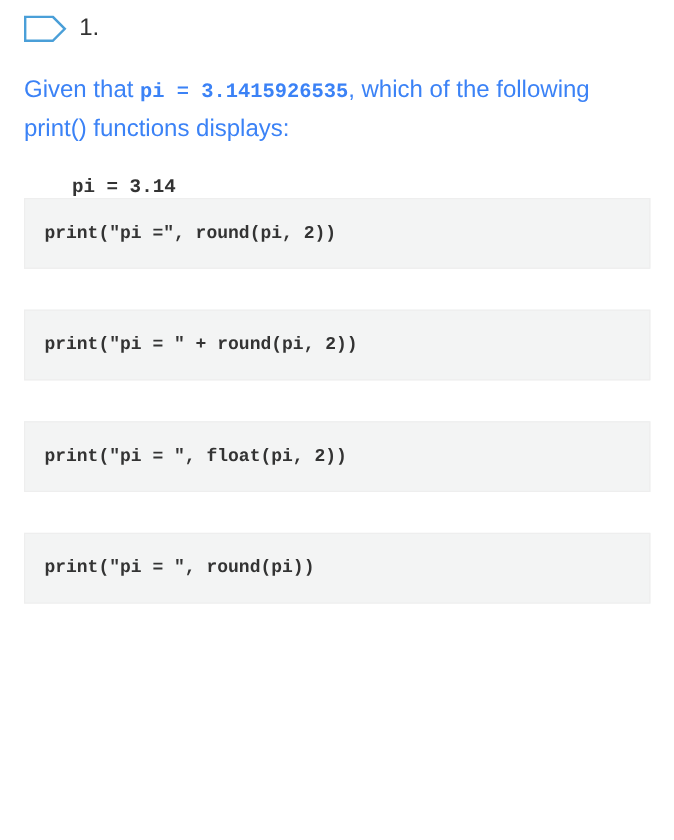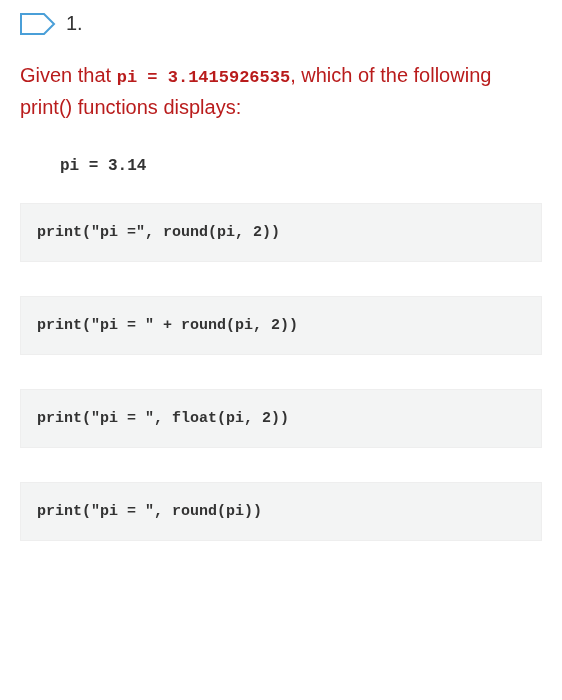--- a/index.html
+++ b/index.html
@@ -31,34 +31,33 @@
       height: 100%;
     }
     .question-number {
       font-size: 20px;
       font-weight: 400;
       color: #333;
     }
     .question-text {
       font-size: 20px;
       line-height: 1.6;
-      color: #b91c1c;
-      margin-bottom: 34px;
+      color: #3b82f6;
+      margin-bottom: 24px;
     }
     .code-inline {
       font-family: 'Courier New', Courier, monospace;
       font-weight: bold;
       font-size: 17px;
     }
     .expected-output {
       font-family: 'Courier New', Courier, monospace;
       font-weight: bold;
       font-size: 16px;
       margin-left: 40px;
-      margin-bottom: 28px;
       color: #333;
     }
     .option-box {
       background: #f3f4f4;
       padding: 20px 16px;
       margin-bottom: 34px;
       font-family: 'Courier New', Courier, monospace;
       font-weight: bold;
       font-size: 15px;
       color: #333;

